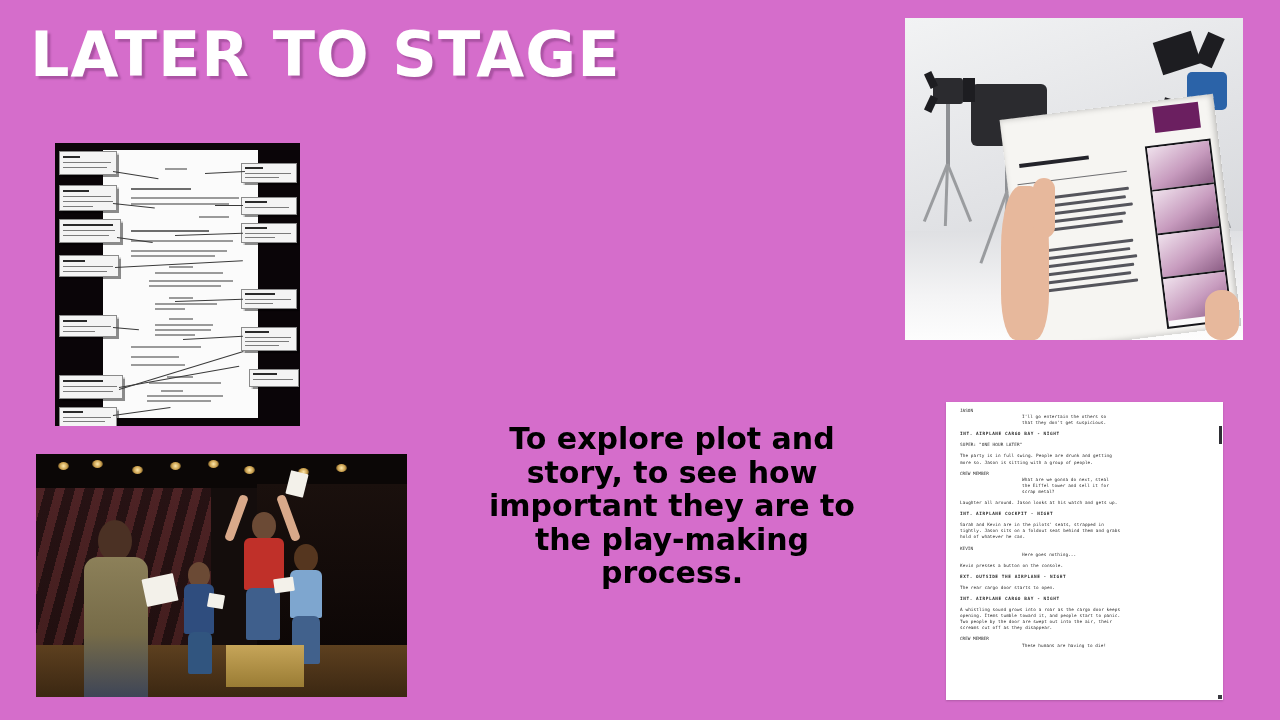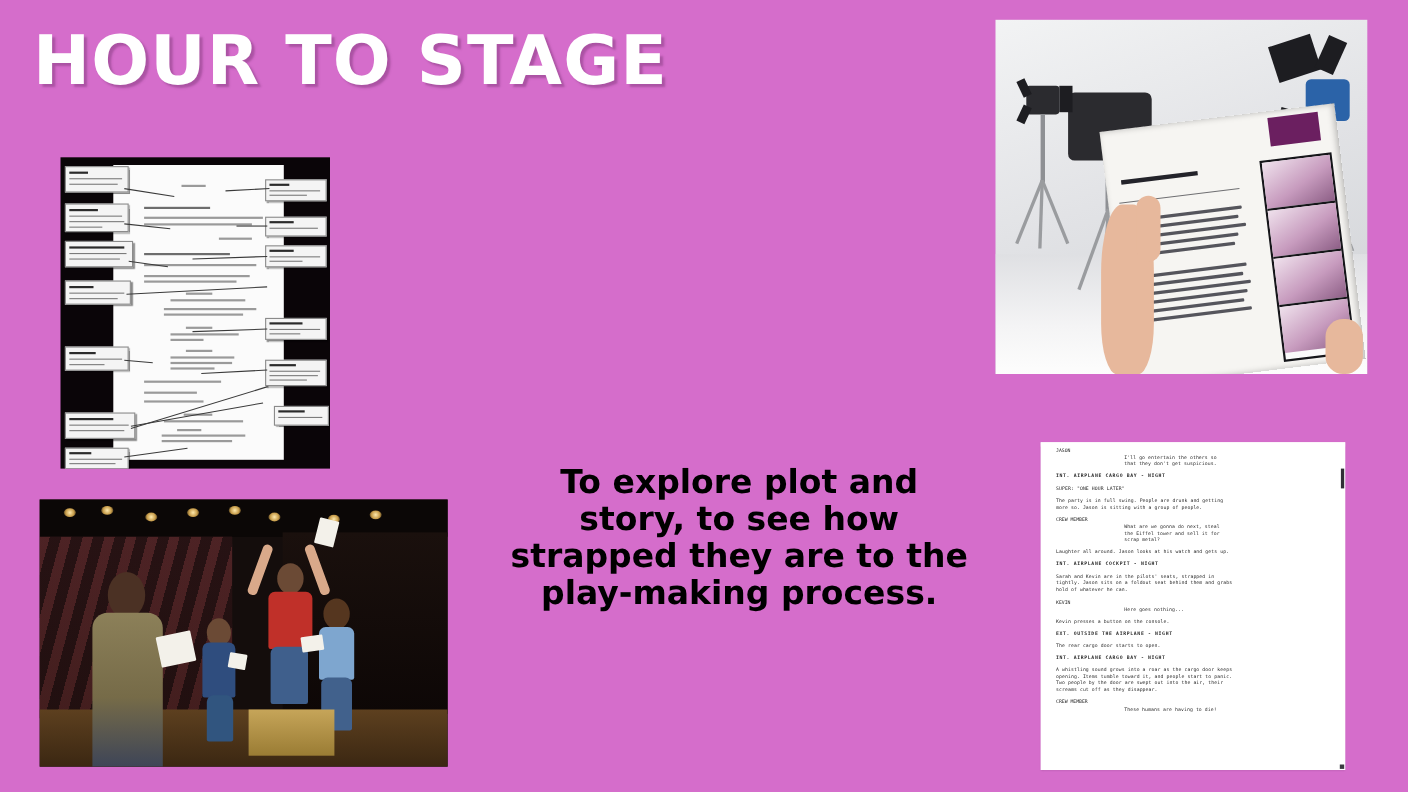--- a/index.html
+++ b/index.html
@@ -335,21 +335,21 @@
     left: 0; right: 0; top: 0;
     height: 4px;
     background: #ffffff;
   }
 </style>
 </head>
 <body>
 
 <div id="slide">
 
-  <div id="slide-title">HOUR TO STAGE</div>
+  <div id="slide-title">LATER TO STAGE</div>
 
   <div class="picture" id="img-script-diagram">
     <div class="page-sheet">
 
       <div class="scriptline" style="left:62px;  top:18px;  width:22px;"></div>
       <div class="scriptline dark" style="left:28px; top:38px; width:60px;"></div>
       <div class="scriptline" style="left:28px; top:47px; width:108px;"></div>
       <div class="scriptline" style="left:28px; top:53px; width:98px;"></div>
       <div class="scriptline" style="left:96px; top:66px; width:30px;"></div>
       <div class="scriptline dark" style="left:28px; top:80px; width:78px;"></div>
@@ -507,21 +507,21 @@
         <div class="bk-panel" style="top:132px; border-bottom:none;"></div>
       </div>
     </div>
 
     <div class="ds-hand" style="left:96px; top:168px; width:48px; height:154px;"></div>
     <div class="ds-hand" style="left:128px; top:160px; width:22px; height:60px; border-radius:12px;"></div>
     <div class="ds-hand" style="left:300px; top:272px; width:34px; height:50px; border-radius:16px;"></div>
   </div>
 
 
-  <div id="center-body">To explore plot and story, to see how strapped they are to the play-making process.</div>
+  <div id="center-body">To explore plot and story, to see how important they are to the play-making process.</div>
 
   <div class="picture" id="img-drama-rehearsal">
     <div class="dr-ceiling"></div>
     <div class="dr-spot" style="left:22px;  top:8px;"></div>
     <div class="dr-spot" style="left:56px;  top:6px;"></div>
     <div class="dr-spot" style="left:96px;  top:12px;"></div>
     <div class="dr-spot" style="left:134px; top:8px;"></div>
     <div class="dr-spot" style="left:172px; top:6px;"></div>
     <div class="dr-spot" style="left:208px; top:12px;"></div>
     <div class="dr-spot" style="left:262px; top:14px;"></div>

